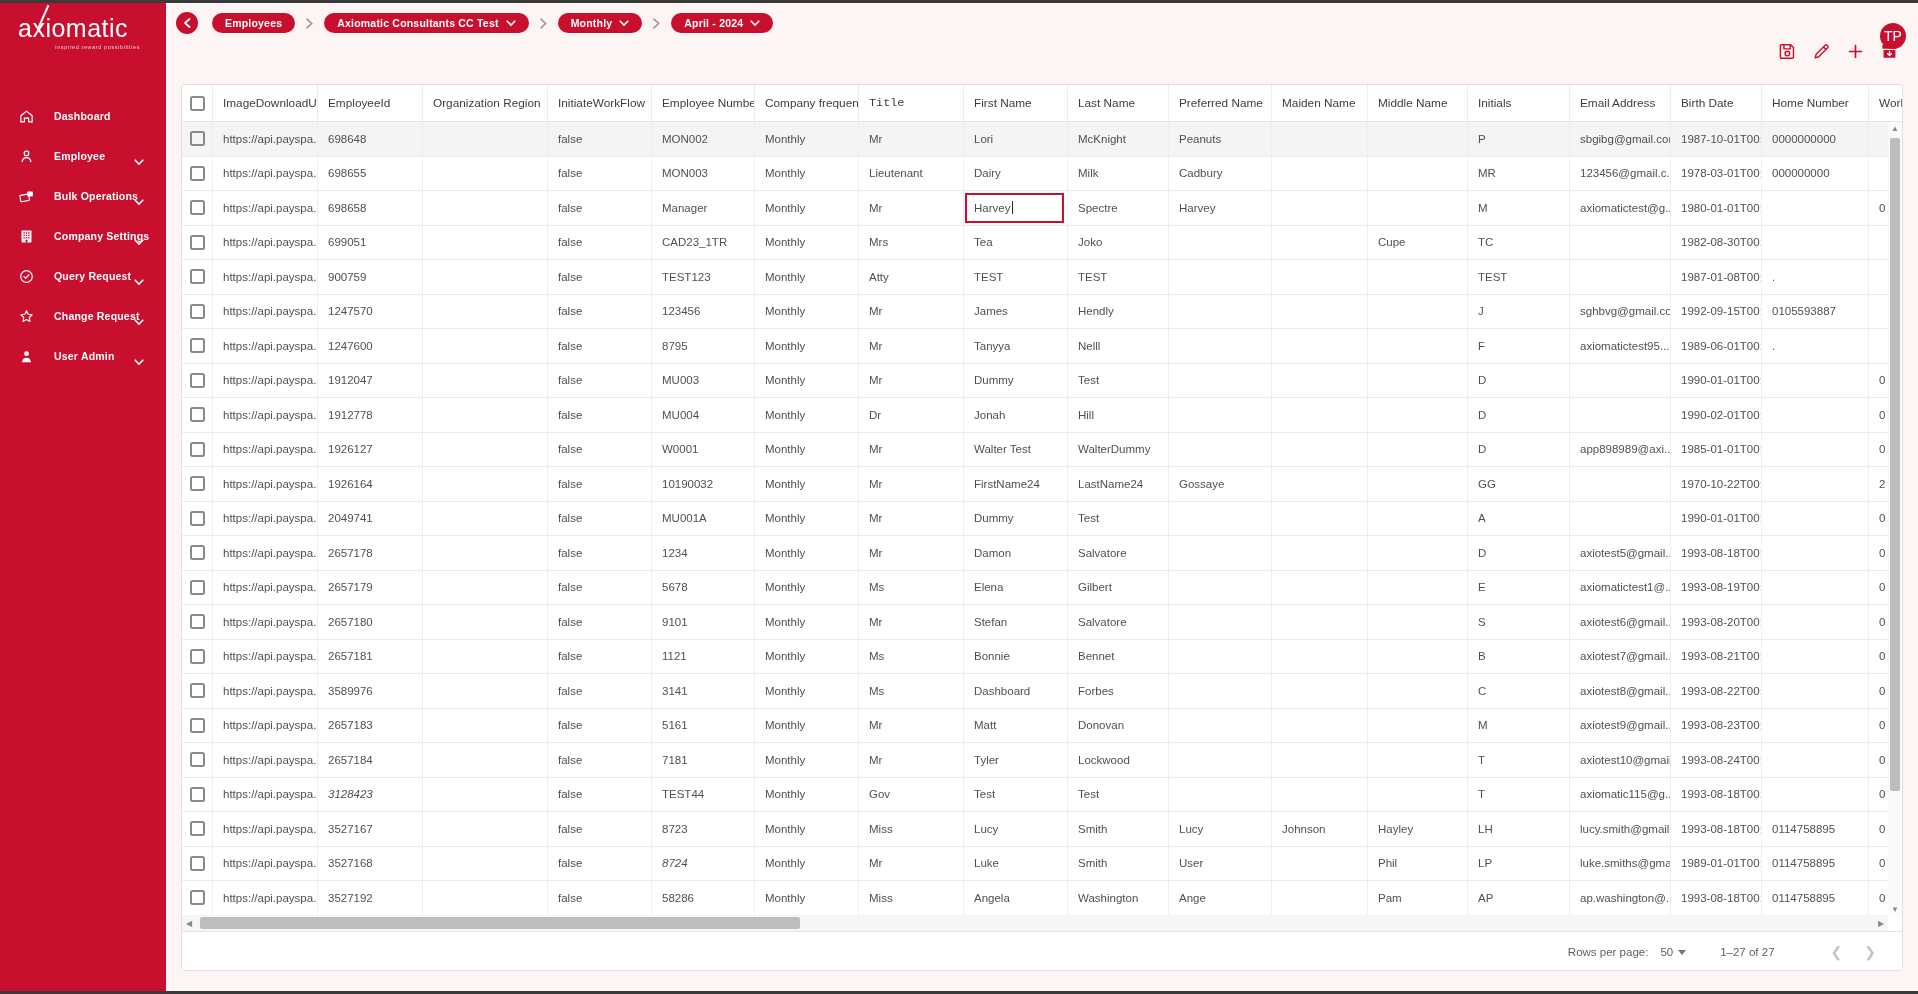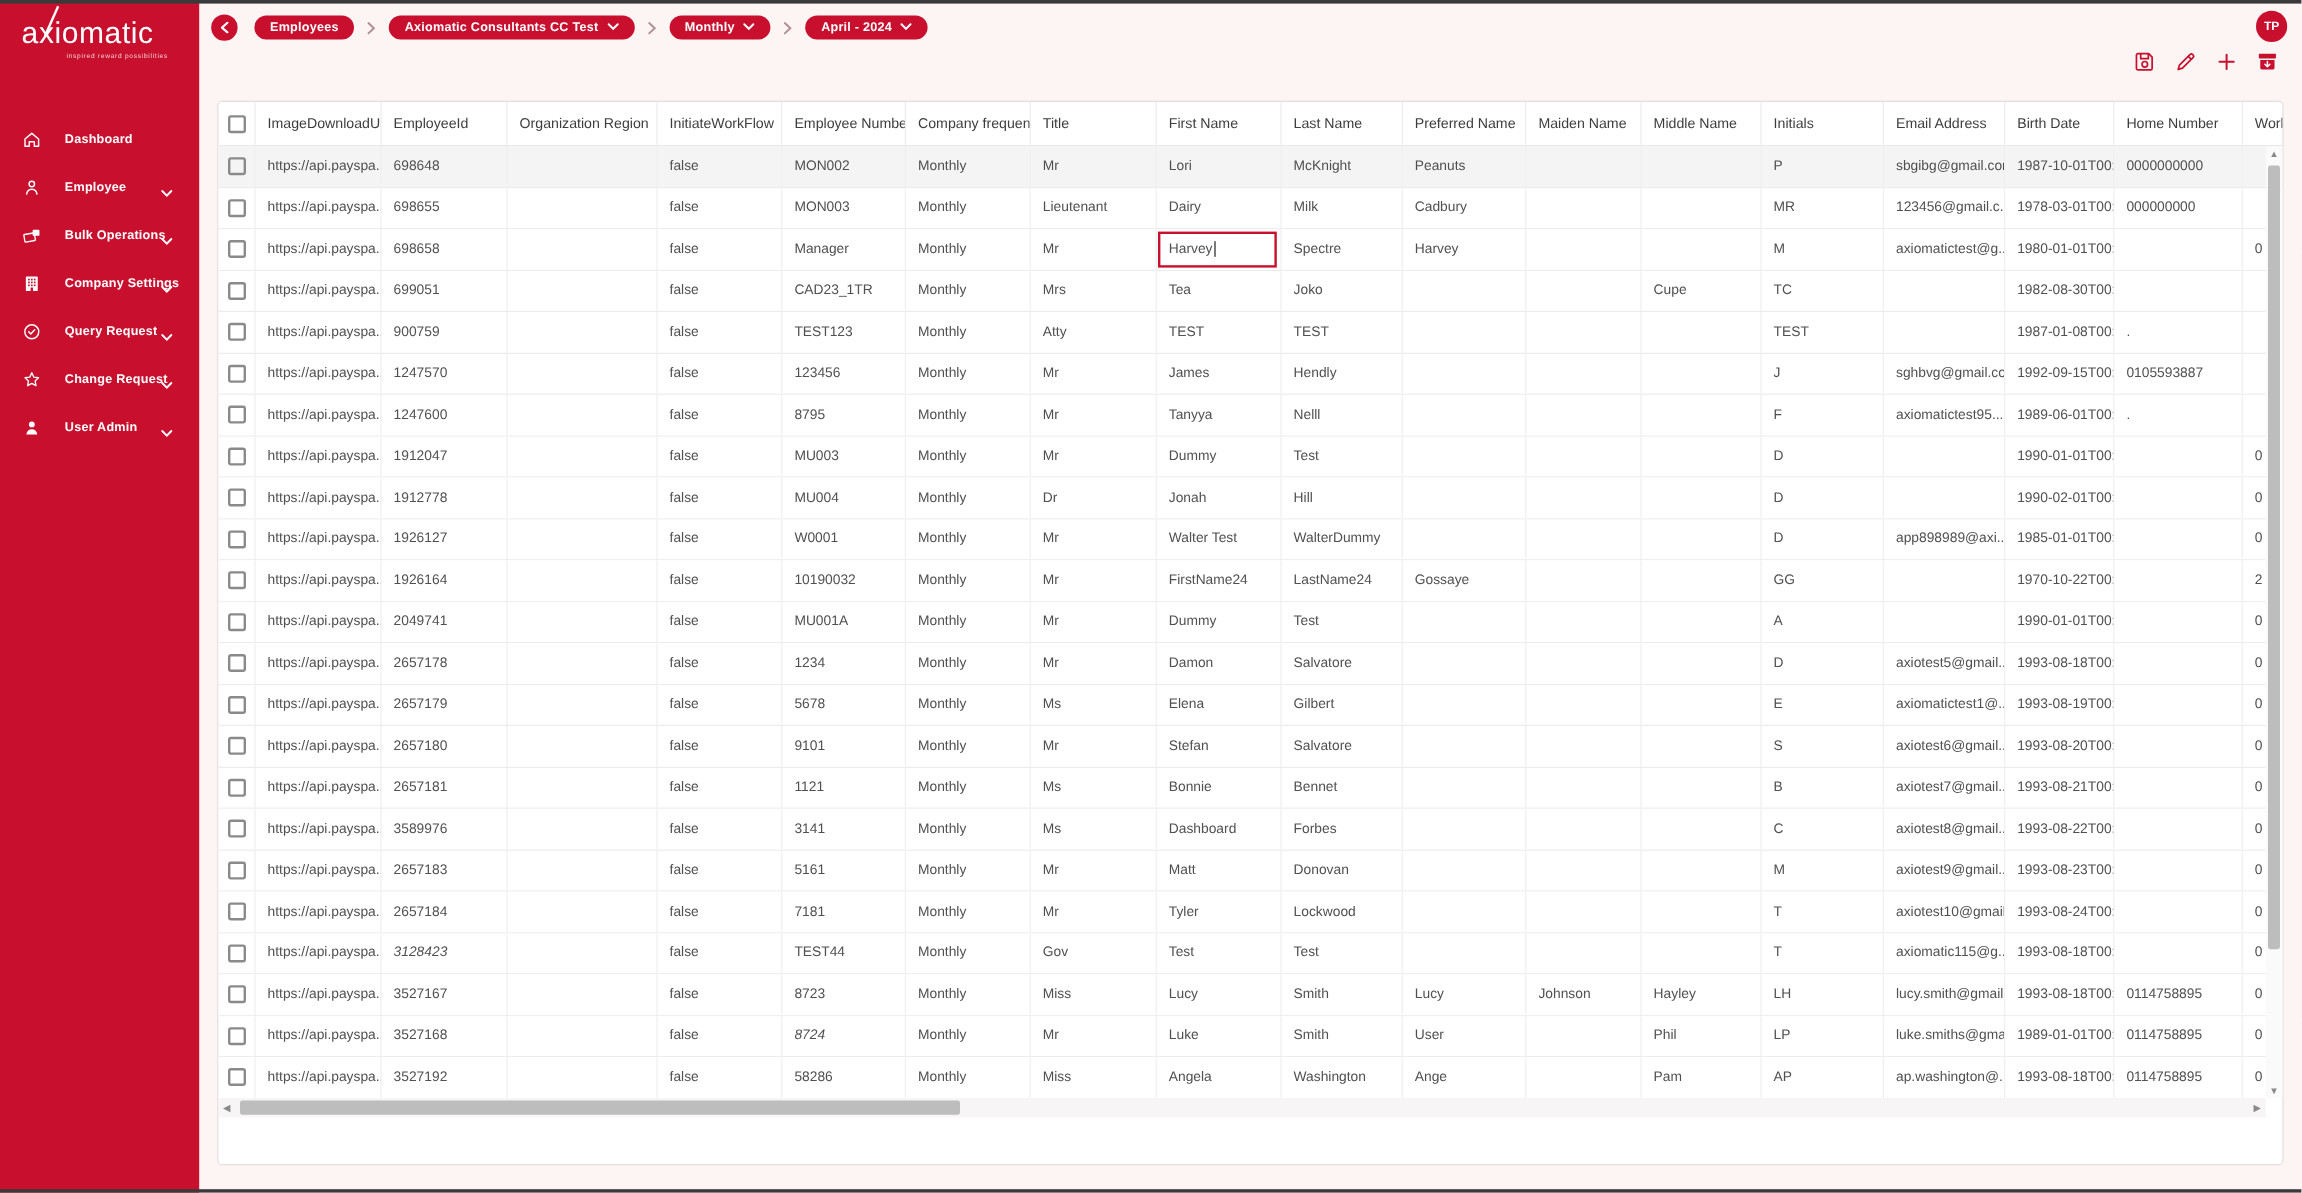--- a/index.html
+++ b/index.html
@@ -21,21 +21,21 @@
   .nav-item .lbl { font-size:10.5px; font-weight:700; margin-left:19px; letter-spacing:.2px; }
   .nav-item .chev { position:absolute; right:22px; top:16px; }
 
   
   .main { position:absolute; left:166px; top:0; right:0; bottom:0; }
   .topbar { position:absolute; left:10px; top:10px; right:10px; height:26px; display:flex; align-items:center; }
   .backbtn { width:22px; height:22px; border-radius:50%; background:#c8102e; display:flex; align-items:center; justify-content:center; margin-right:14px; cursor:pointer; }
   .crumbs { display:flex; align-items:center; gap:11px; }
   .pill { background:#c8102e; color:#fff; border-radius:11px; height:20px; display:flex; align-items:center; padding:0 13px; font-size:10.5px; font-weight:700; letter-spacing:.2px; cursor:pointer; gap:7px; }
   .sep { display:flex; align-items:center; }
-  .avatar { position:absolute; right:12px; top:9px; width:26px; height:26px; border-radius:50%; background:#c8102e; color:#fff; font-size:10px; font-weight:700; display:flex; align-items:center; justify-content:center; cursor:pointer; }
+  .avatar { position:absolute; right:12px; top:23px; width:26px; height:26px; border-radius:50%; background:#c8102e; color:#fff; font-size:14px; font-weight:400; display:flex; align-items:center; justify-content:center; cursor:pointer; }
 
   .titlerow { position:absolute; left:15px; top:40px; right:15px; height:26px; }
   .page-title { font-size:15px; font-weight:700; color:#1f1f1f; }
   .actions { position:absolute; right:4px; top:2px; display:flex; gap:15px; }
   .actions .abtn { width:19px; height:19px; color:#c8102e; cursor:pointer; }
   .actions .abtn svg { width:19px; height:19px; }
 
   
   .card { position:absolute; left:15px; top:84px; width:1722px; height:887px; background:#fff; border:1px solid #e5dede; border-radius:4px; overflow:hidden; }
   .gridwrap { position:absolute; left:0; top:0; width:1722px; height:830px; overflow:hidden; }
@@ -246,21 +246,21 @@
       <div class="hrow" id="hrow">
           <div class="hcell cbcell" style="width: 31px;">
             <span class="cb"></span>
           </div>
           <div class="hcell" style="width: 105px;">ImageDownloadUrl</div>
           <div class="hcell" style="width: 105px;">EmployeeId</div>
           <div class="hcell" style="width: 125px;">Organization Region</div>
           <div class="hcell" style="width: 104px;">InitiateWorkFlow</div>
           <div class="hcell" style="width: 103px;">Employee Number</div>
           <div class="hcell" style="width: 104px;">Company frequency</div>
-          <div class="hcell" style="width: 105px;">Title</div>
+          <div class="hcell" style="width: 105px; font-family: Liberation Mono, monospace;">Title</div>
           <div class="hcell" style="width: 104px;">First Name</div>
           <div class="hcell" style="width: 101px;">Last Name</div>
           <div class="hcell" style="width: 103px;">Preferred Name</div>
           <div class="hcell" style="width: 96px;">Maiden Name</div>
           <div class="hcell" style="width: 100px;">Middle Name</div>
           <div class="hcell" style="width: 102px;">Initials</div>
           <div class="hcell" style="width: 101px;">Email Address</div>
           <div class="hcell" style="width: 91px;">Birth Date</div>
           <div class="hcell" style="width: 107px;">Home Number</div>
           <div class="hcell" style="width: 35px;">Work</div>
@@ -784,16 +784,26 @@
       <div class="varrow" style="top:0">▲</div>
       <div class="vthumb"></div>
       <div class="varrow" style="bottom:0">▼</div>
     </div>
     <div class="hscroll">
       <div class="harrow" style="left:0">◀</div>
       <div class="hthumb"></div>
       <div class="harrow" style="right:0">▶</div>
     </div>
 
+    <div class="gfooter">
+      <span class="rpp-label">Rows per page:</span>
+      <span class="rpp-value">
+        <span>50</span>
+        <span class="tri-down"></span>
+      </span>
+      <span class="range">1–27 of 27</span>
+      <span class="pgbtn">❮</span>
+      <span class="pgbtn">❯</span>
+    </div>
   </div>
 </div>
 
 <div id="chrome-bottom" class="chrome-bar"></div>
 
 </body></html>

